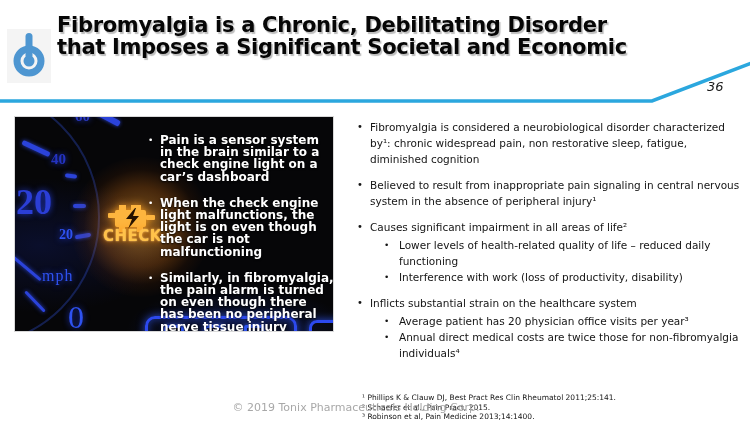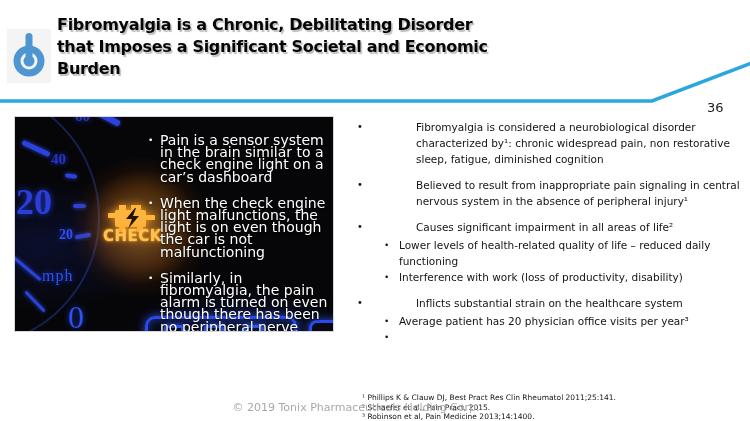--- a/index.html
+++ b/index.html
@@ -9,26 +9,26 @@
     overflow:hidden; font-family:"DejaVu Sans", sans-serif; color:#111;
   }
 
   
   .logo {
     position:absolute; left:7px; top:29px; width:44px; height:54px;
     background:#f4f4f4; display:flex; align-items:center; justify-content:center;
   }
   .title {
     position:absolute; left:57px; top:14px; width:660px;
-    font-size:16px; line-height:22px; font-weight:bold; color:#060606;
+    font-size:21px; line-height:22px; font-weight:bold; color:#060606;
     letter-spacing:-0.3px;
     text-shadow:1.5px 1.5px 1px #bdbdbd;
   }
   .rule-svg { position:absolute; left:0; top:58px; }
-  .slide-number { position:absolute; left:707px; top:100px; font-size:13px; color:#1c1c1c; }
+  .slide-number { position:absolute; left:707px; top:79px; font-size:13px; color:#1c1c1c;font-style:italic; }
 
   
   .photo {
     position:absolute; left:14px; top:116px; width:320px; height:216px;
     background-color:#060608; overflow:hidden; border:1px solid #d8d8d8;
     background-image:
       radial-gradient(ellipse 60% 45% at 8% 60%, rgba(25,45,170,0.22), transparent 70%),
       radial-gradient(ellipse 50% 30% at 70% 100%, rgba(35,70,220,0.25), transparent 70%);
   }
   .rim {
@@ -63,32 +63,33 @@
                box-shadow:0 0 5px rgba(60,100,255,0.9); }
   .disp2 {
     position:absolute; left:294px; top:203px; width:44px; height:30px;
     border:3px solid #2c49ee; border-radius:8px;
     box-shadow:0 0 8px rgba(50,90,255,0.8);
   }
   .overlay-list { position:absolute; left:133px; top:17px; width:186px; }
   .ov-item { display:flex; margin-bottom:14px; }
   .ov-item .dot { width:12px; flex:none; font-size:9px; color:#fff; padding-top:1px; }
   .ov-item .txt {
-    flex:1; color:#ffffff; font-size:14px; line-height:12.2px;
+    flex:1; color:#ffffff; font-size:12px; line-height:12.2px;
     text-shadow:0 1px 2px rgba(0,0,0,0.9);
+    font-weight:bold;
   }
   .caption {
     position:absolute; left:18px; top:340px; font-size:7px; font-style:italic; color:#222;
   }
 
   
   .content { position:absolute; left:353px; top:119px; width:394px; font-size:10.5px; line-height:16px; color:#141414; }
   .li1 { display:flex; margin-bottom:10px; }
   .li1 > .dot { width:17px; flex:none; padding-left:4px; font-size:10px; }
-  .li1 > .txt { flex:1;margin-left:46px; }
+  .li1 > .txt { flex:1; }
   .li1.tight { margin-bottom:2px; }
   .sublist { margin-bottom:10px; }
   .li2 { display:flex; padding-left:31px; }
   .li2 > .dot { width:15px; flex:none; font-size:9px; }
   .li2 > .txt { flex:1; }
 
   .footnotes { position:absolute; left:362px; top:368px; font-size:7.5px; line-height:9.6px; color:#151515;margin-top:25px; }
   .copyright { position:absolute; left:0; top:401px; width:712px; text-align:center; font-size:11px; color:#a8a8a8; }
 </style>
 </head>
@@ -102,21 +103,20 @@
         <circle cx="18" cy="30" r="12" fill="none" stroke="#4E96D1" stroke-width="7"></circle>
         <circle cx="18" cy="30" r="5.5" fill="#4E96D1"></circle>
         <rect x="14.5" y="2" width="7" height="26" rx="3.5" fill="#4E96D1"></rect>
       </svg>
     </span>
   </div>
 
   <div class="title">
     <div>Fibromyalgia is a Chronic, Debilitating Disorder</div>
     <div>that Imposes a Significant Societal and Economic</div>
-    <div>Burden</div>
   </div>
 
   <svg class="rule-svg" width="755" height="50">
     <polyline points="0,43 652,43 754,4" fill="none" stroke="#2BA7DE" stroke-width="3.5"></polyline>
   </svg>
 
   <div class="slide-number">36</div>
 
   <div class="photo">
     <div class="rim"></div>
@@ -202,20 +202,21 @@
       <span class="dot">•</span>
       <span class="txt">Inflicts substantial strain on the healthcare system</span>
     </div>
     <div class="sublist">
       <div class="li2">
         <span class="dot">•</span>
         <span class="txt">Average patient has 20 physician office visits per year³</span>
       </div>
       <div class="li2">
         <span class="dot">•</span>
+        <span class="txt">Annual direct medical costs are twice those for non-fibromyalgia individuals⁴</span>
       </div>
     </div>
   </div>
 
   <div class="footnotes">
     <div>¹ Phillips K &amp; Clauw DJ, Best Pract Res Clin Rheumatol 2011;25:141.</div>
     <div>² Schaefer et al., Pain Pract, 2015.</div>
     <div>³ Robinson et al, Pain Medicine 2013;14:1400.</div>
     <div>⁴ White et al, J Occupational Environ Med 2001;50:13.</div>
   </div>

